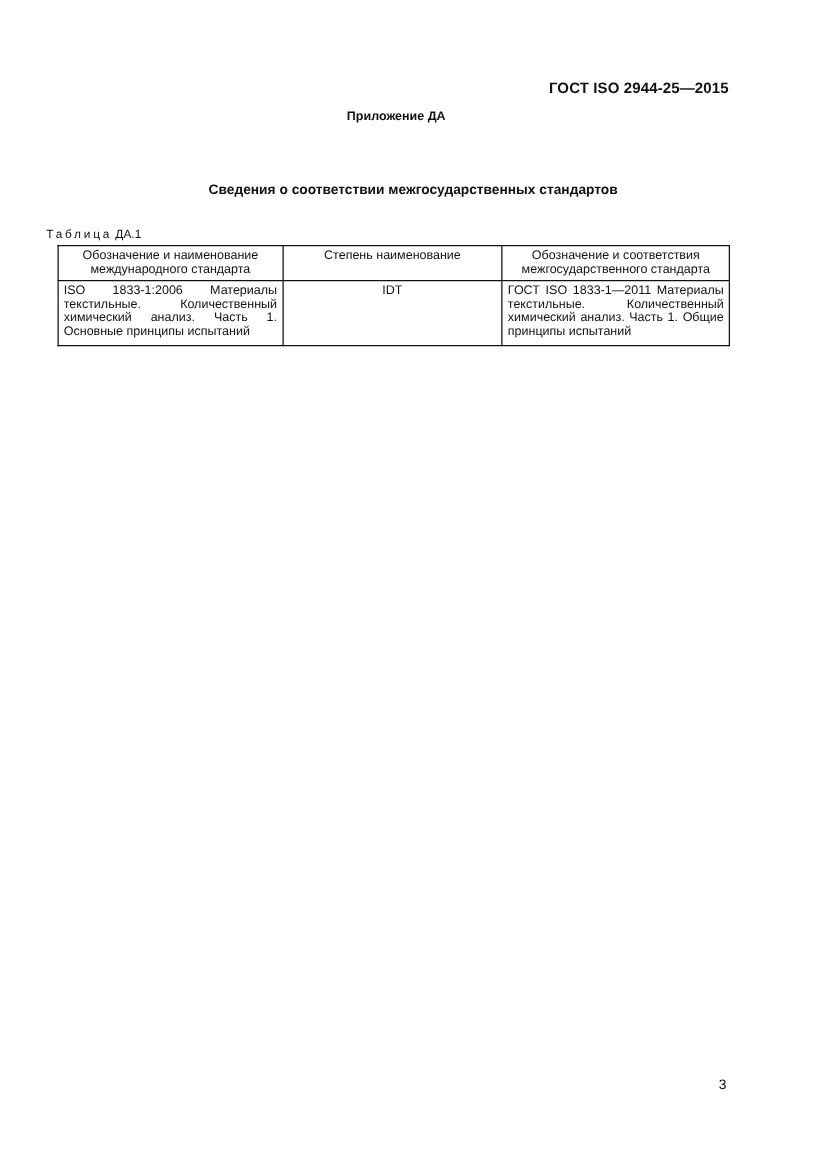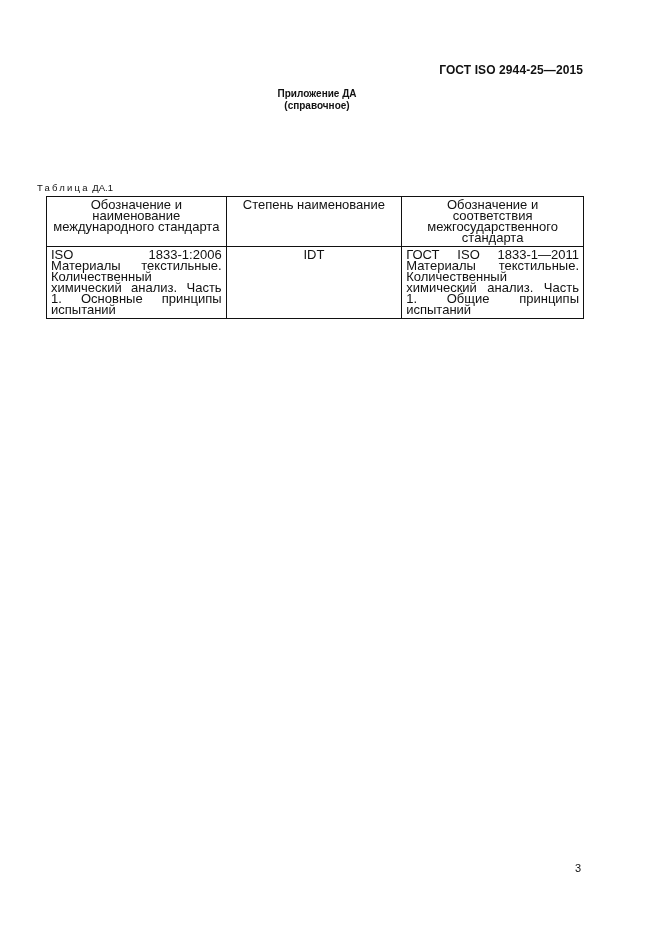--- a/index.html
+++ b/index.html
@@ -4,39 +4,39 @@
   <style>
     html, body { margin: 0; padding: 0; background: #ffffff; }
     body { width: 661px; height: 935px; position: relative; overflow: hidden;
            font-family: "Liberation Sans", sans-serif; color: #111; }
     .doc-code { position: absolute; top: 63px; right: 78px; font-size: 12px; font-weight: bold; letter-spacing: 0.1px; }
     .annex { position: absolute; top: 88px; left: 0; width: 586px; text-align: center; font-size: 10px; font-weight: bold; line-height: 12px; margin-left: 24px; }
     .annex div { }
     .title { position: absolute; top: 146px; left: 0; width: 661px; text-align: center; font-size: 11px; font-weight: bold; line-height: 13px; }
     .table-caption { position: absolute; top: 182px; left: 37px; font-size: 9.5px; }
     .table-caption .spaced { letter-spacing: 2.2px; }
-    table.main { position: absolute; top: 196px; left: 46px; width: 538px; border-collapse: collapse; font-size: 13px; line-height: 11px; }
+    table.main { position: absolute; top: 196px; left: 46px; width: 538px; border-collapse: collapse; font-size: 10px; line-height: 11px; }
     table.main td { border: 1.4px solid #111; padding: 2px 4px 3px 4px; vertical-align: top; }
     table.main thead td { text-align: center; height: 22px; }
     td.just { text-align: justify; text-align-last: left; }
     td.center { text-align: center; }
     .note-label { letter-spacing: 2.4px; }
     .page-num { position: absolute; top: 862px; left: 575px; font-size: 11px; }
   </style>
 </head>
 <body>
 
 <div class="doc-code">ГОСТ ISO 2944-25—2015</div>
 
 <div class="annex">
   <div>Приложение ДА</div>
-  <div>(справочное)</div>
 </div>
 
 <div class="title">
+  <div>Сведения о соответствии межгосударственных стандартов</div>
 </div>
 
 <div class="table-caption">
   <span class="spaced">Таблица</span>
   <span>ДА.1</span>
 </div>
 
 <table class="main">
   <colgroup>
     <col style="width:180px">

